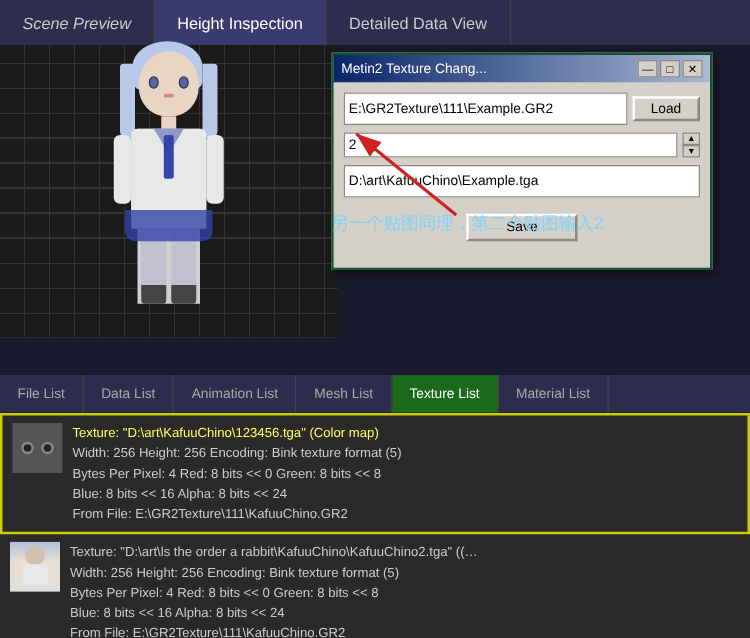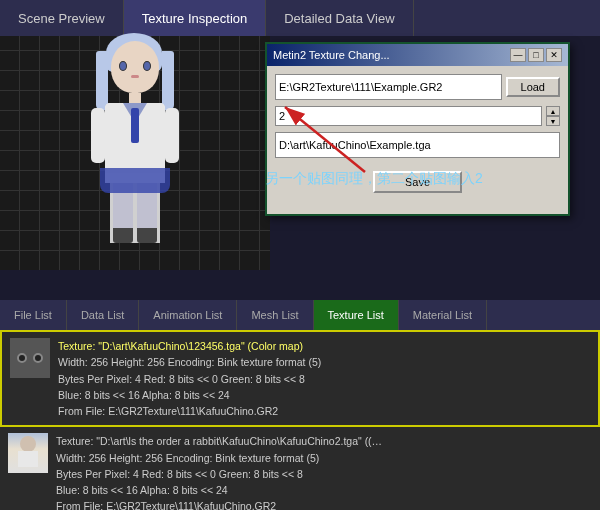--- a/index.html
+++ b/index.html
@@ -28,20 +28,21 @@
       cursor: pointer;
       font-size: 13px;
       border-right: 1px solid #444;
     }
     .tab-top.active {
       background: #3a3a6e;
       color: #fff;
     }
     .tab-top:first-child {
       border-left: none;
+      font-style: italic;
     }
     .scene-bg {
       width: 100%;
       height: 100%;
       background: 
         repeating-linear-gradient(0deg, transparent, transparent 19px, #333 19px, #333 20px),
         repeating-linear-gradient(90deg, transparent, transparent 19px, #333 19px, #333 20px);
       background-color: #1a1a1a;
     }
     
@@ -343,21 +344,21 @@
     }
   </style>
 </head>
 <body>
 
 <div class="tab-bar-top">
   <div class="tab-top">
     <span>Scene Preview</span>
   </div>
   <div class="tab-top active">
-    <span>Texture Inspection</span>
+    <span>Height Inspection</span>
   </div>
   <div class="tab-top">
     <span>Detailed Data View</span>
   </div>
 </div>
 
 <div style="position:absolute;top:36px;left:0;width:270px;height:234px;">
   <div class="scene-bg">
 
     <div class="character">

